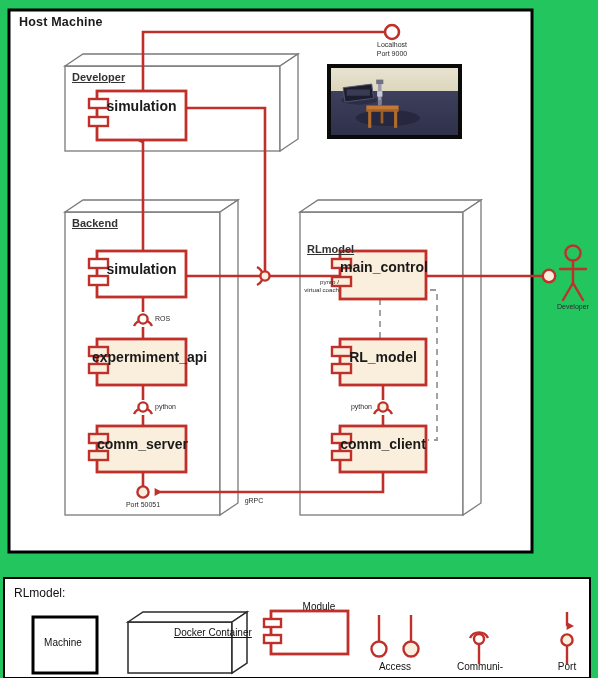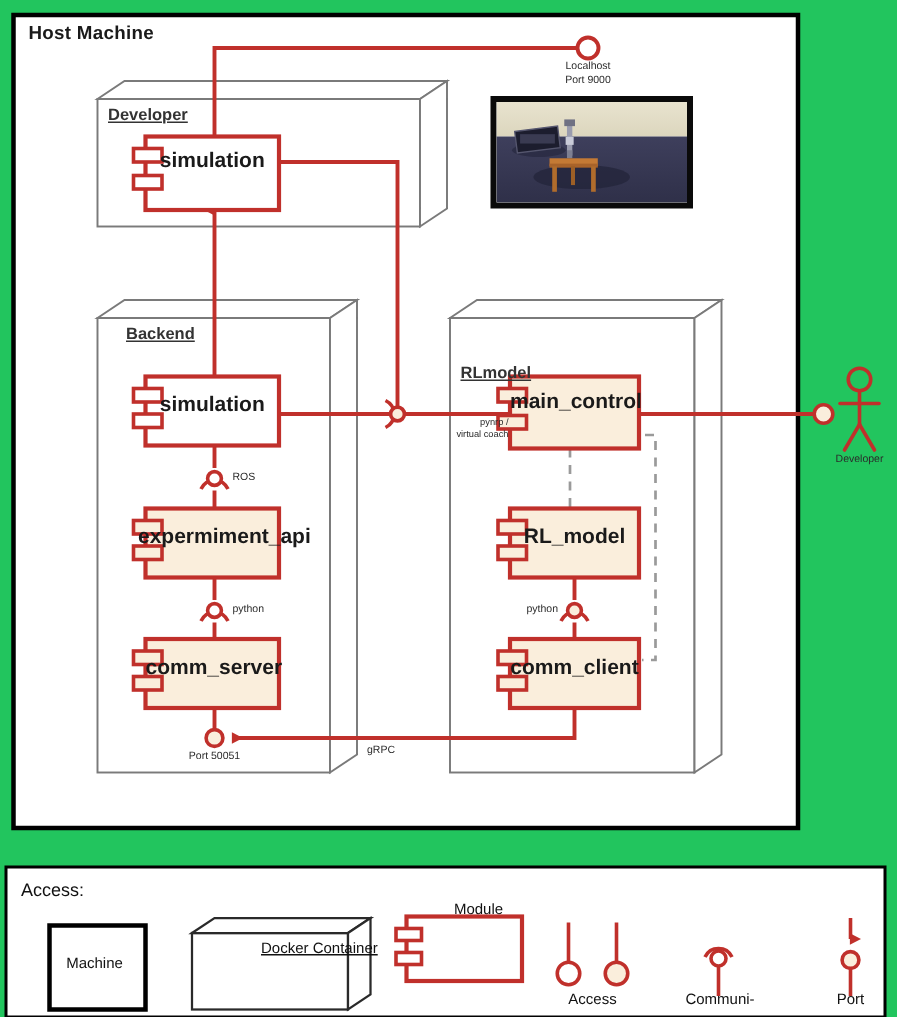--- a/index.html
+++ b/index.html
@@ -264,21 +264,21 @@
         <rect x="36" y="46" width="36" height="3" fill="#a8632a"></rect>
         <rect x="38" y="48" width="3.5" height="19" fill="#b06c2c"></rect>
         <rect x="67" y="48" width="3.5" height="19" fill="#b06c2c"></rect>
         <rect x="52" y="48" width="3" height="14" fill="#9d5f26"></rect>
       </svg>
     </div>
 
     <div class="txt host-title" style="left:19px; top:16px;">Host Machine</div>
 
     <div class="txt cont-title" style="left:72px; top:72px;">Developer</div>
-    <div class="txt cont-title" style="left:84px; top:218px;">Backend</div>
+    <div class="txt cont-title" style="left:72px; top:218px;">Backend</div>
     <div class="txt cont-title" style="left:307px; top:218px;margin-top:26px;">RLmodel</div>
 
     <div class="txt mod-label" style="left:97px; top:99px; width:89px;">simulation</div>
     <div class="txt mod-label" style="left:97px; top:262px; width:89px;">simulation</div>
     <div class="txt mod-label" style="left:92px; top:350px; width:99px;">expermiment_api</div>
     <div class="txt mod-label" style="left:97px; top:437px; width:89px;">comm_server</div>
     <div class="txt mod-label" style="left:340px; top:260px; width:86px;">main_control</div>
     <div class="txt mod-label" style="left:340px; top:350px; width:86px;">RL_model</div>
     <div class="txt mod-label" style="left:340px; top:437px; width:86px;">comm_client</div>
 
@@ -293,21 +293,21 @@
 
     <div class="txt small-label" style="left:110px; top:501px; width:66px;">Port 50051</div>
 
     <div class="txt small-label" style="left:236px; top:497px; width:36px;">gRPC</div>
 
     <div class="txt tiny-label" style="left:293px; top:278px; width:46px; line-height:1.3;">pynrp /
 virtual coach</div>
 
     <div class="txt small-label" style="left:545px; top:303px; width:56px;">Developer</div>
 
-    <div class="txt legend-title" style="left:14px; top:587px;">Access:</div>
+    <div class="txt legend-title" style="left:14px; top:587px;">RLmodel:</div>
 
     <div class="txt legend-label" style="left:33px; top:638px; width:60px;">Machine</div>
 
     <div class="txt legend-ul" style="left:134px; top:628px;margin-left:40px;">Docker Container</div>
 
     <div class="txt legend-label" style="left:291px; top:602px; width:56px;">Module</div>
 
     <div class="txt legend-label" style="left:365px; top:662px; width:60px;">Access</div>
 
     <div class="txt legend-label" style="left:445px; top:662px; width:70px;">Communi-</div>

